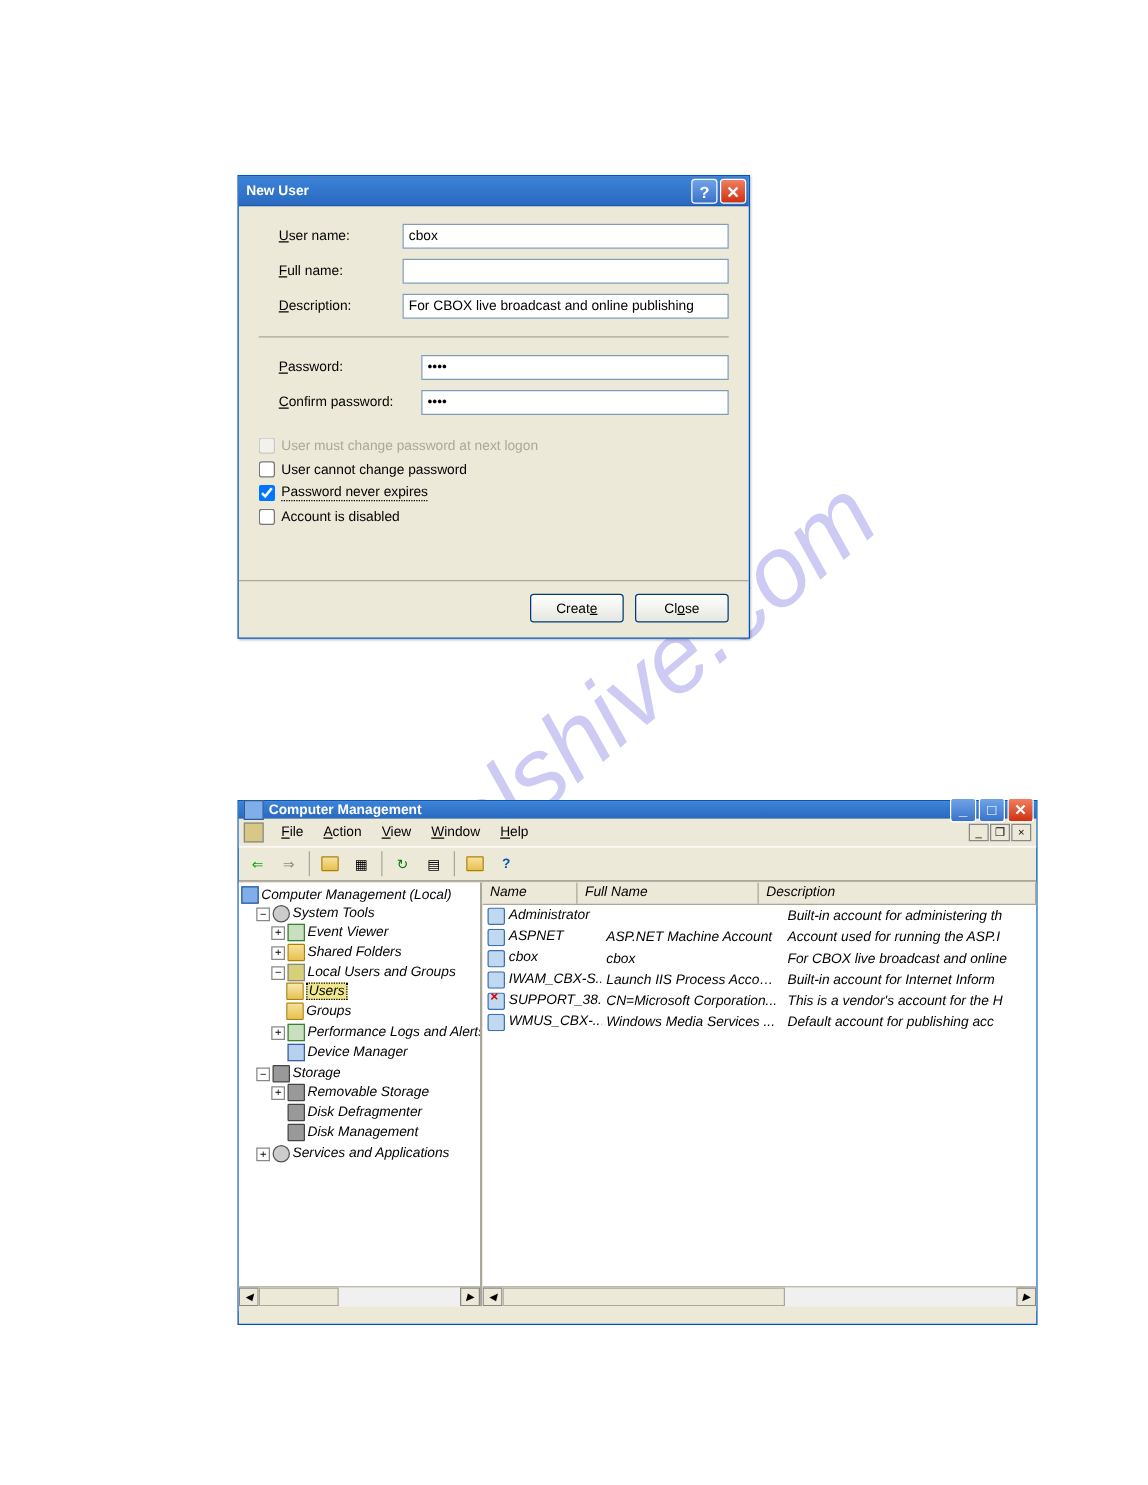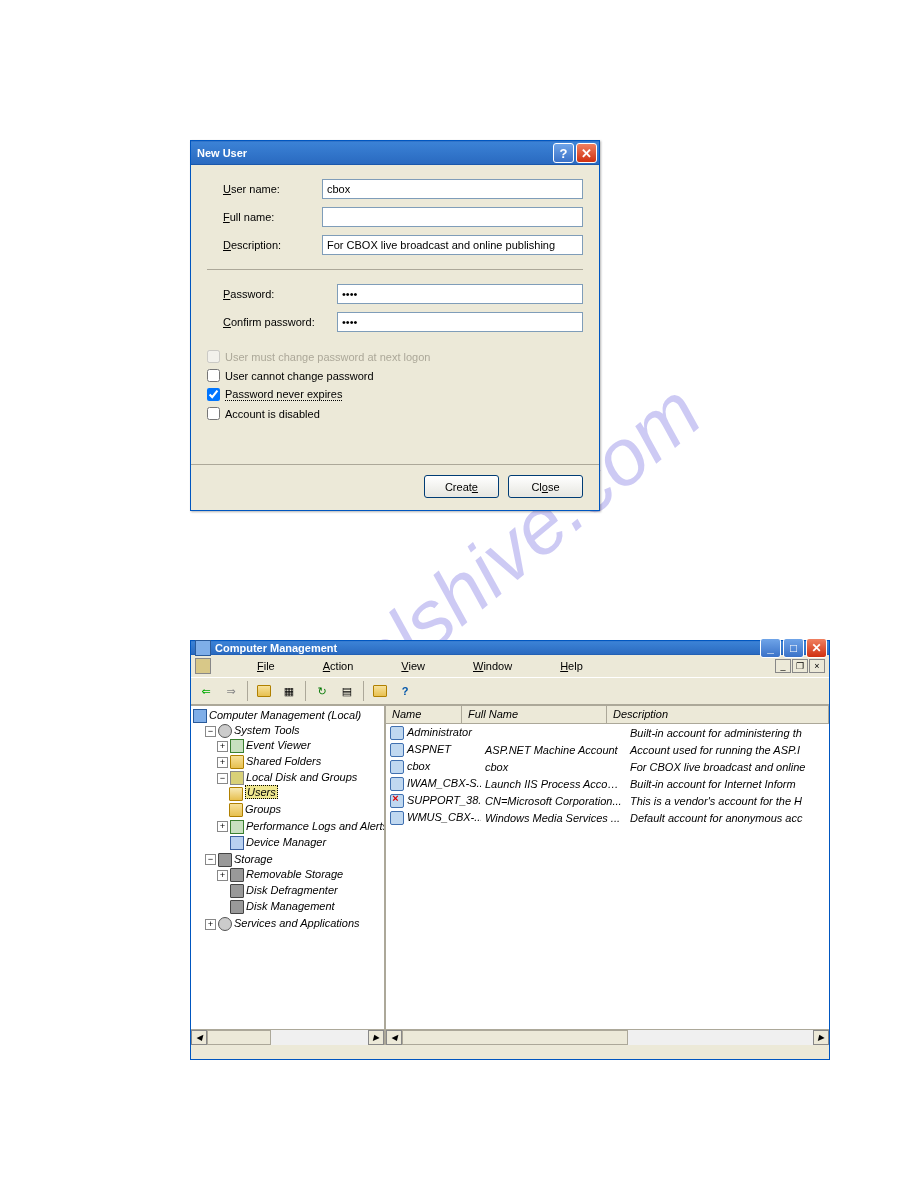--- a/index.html
+++ b/index.html
@@ -102,21 +102,20 @@
 .mmc-titlebar .winbtn {
   width: 21px; height: 20px; margin-left:2px; border-radius:3px;
   background: linear-gradient(#6fa4e8,#3a72c8); border:1px solid #fff;
   display:flex; align-items:center; justify-content:center; color:#fff;
   font-weight:bold; font-size:12px;
 }
 .mmc-titlebar .winbtn.close { background: linear-gradient(#f08060,#d03010);}
 .menubar {
   height: 22px; display:flex; align-items:center; padding: 0 4px;
   background: #ece9d8;
-  gap: 32px;
 }
 .menubar .appicon { width:16px;height:16px; background:#d8c888; border:1px solid #888; margin-right:6px;}
 .menubar .mitem { padding: 2px 8px; }
 .menubar .mdi-btns { margin-left:auto; display:flex; gap:1px; }
 .menubar .mdi-btns .b { width:16px;height:14px;border:1px solid #888;background:#ece9d8;display:flex;align-items:center;justify-content:center;font-size:9px;}
 .toolbar {
   height: 28px; border-top:1px solid #fff; border-bottom:1px solid #aca899;
   display:flex; align-items:center; padding:0 4px; gap:3px;
 }
 .tb-btn { width:22px;height:22px; display:flex;align-items:center;justify-content:center; border:1px solid transparent; border-radius:2px;}
@@ -261,21 +260,21 @@
       <div class="tree">
         <ul>
           <li class="tree-item">
             <span class="ico comp"></span><span class="lbl">Computer Management (Local)</span>
             <ul>
               <li class="tree-item">
                 <span class="tgl">−</span><span class="ico gear"></span><span class="lbl">System Tools</span>
                 <ul>
                   <li class="tree-item"><span class="tgl">+</span><span class="ico perf"></span><span class="lbl">Event Viewer</span></li>
                   <li class="tree-item"><span class="tgl">+</span><span class="ico folder"></span><span class="lbl">Shared Folders</span></li>
-                  <li class="tree-item"><span class="tgl">−</span><span class="ico users"></span><span class="lbl">Local Disk and Groups</span>
+                  <li class="tree-item"><span class="tgl">−</span><span class="ico users"></span><span class="lbl">Local Users and Groups</span>
                     <ul>
                       <li class="tree-item sel"><span class="ico folder open"></span><span class="lbl">Users</span></li>
                       <li class="tree-item"><span class="ico folder"></span><span class="lbl">Groups</span></li>
                     </ul>
                   </li>
                   <li class="tree-item"><span class="tgl">+</span><span class="ico perf"></span><span class="lbl">Performance Logs and Alerts</span></li>
                   <li class="tree-item"><span style="display:inline-block;width:13px"></span><span class="ico dev"></span><span class="lbl">Device Manager</span></li>
                 </ul>
               </li>
               <li class="tree-item">
@@ -346,21 +345,21 @@
             </div>
             <div class="c fullname">CN=Microsoft Corporation...</div>
             <div class="c desc">This is a vendor's account for the H</div>
           </div>
           <div class="listrow">
             <div class="c name">
               <span class="ico user"></span>
               <span>WMUS_CBX-...</span>
             </div>
             <div class="c fullname">Windows Media Services ...</div>
-            <div class="c desc">Default account for anonymous acc</div>
+            <div class="c desc">Default account for publishing acc</div>
           </div>
         </div>
       <div class="scroll">
         <div class="arr">◀</div>
         <div class="track">
             <div class="thumb" style="width:55%"></div>
           </div>
         <div class="arr">▶</div>
       </div>
     </div>

